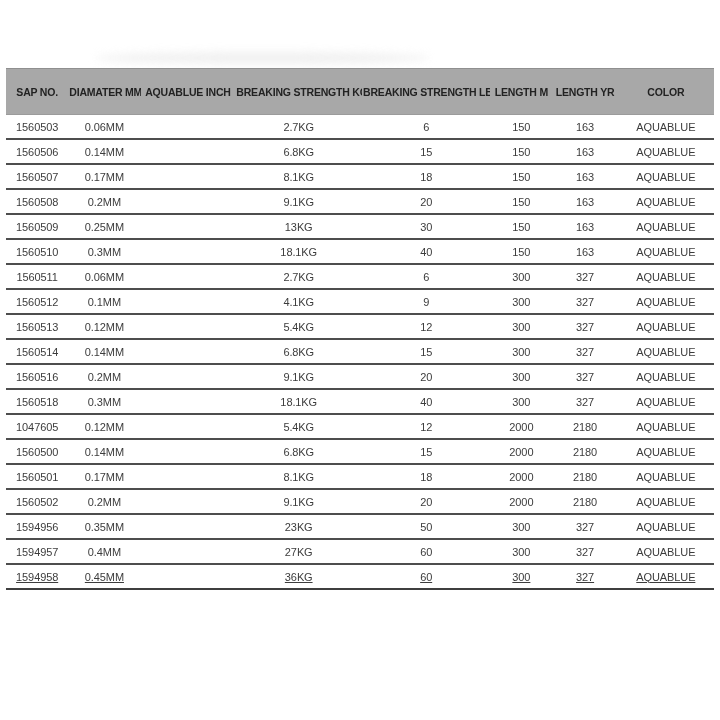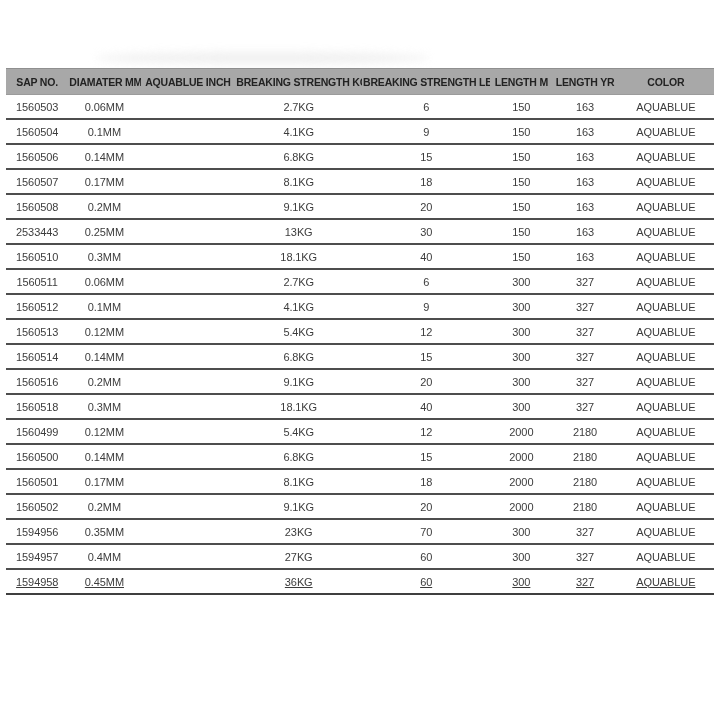--- a/index.html
+++ b/index.html
@@ -35,21 +35,21 @@
   }
   thead th{
     background:var(--header-bg);
     border-top:1px solid var(--header-border);
     border-bottom:1px solid #9b9b9b;
     color:var(--header-text);
     font-size:10.5px;
     font-weight:bold;
     height:25px;
     text-align:center;
-    padding:0 1px;
+    padding:10px 1px;
     white-space:nowrap;
     overflow:hidden;
     letter-spacing:-0.2px;
   }
   tbody td{
     height:23px;
     text-align:center;
     vertical-align:middle;
     font-size:11px;
     color:var(--cell-text);
@@ -97,185 +97,175 @@
         <td>1560503</td>
         <td>0.06MM</td>
         <td></td>
         <td>2.7KG</td>
         <td>6</td>
         <td>150</td>
         <td>163</td>
         <td>AQUABLUE</td>
       </tr>
       <tr>
-        <td>1560504</td>
+        <td>1560506</td>
+        <td>0.14MM</td>
+        <td></td>
+        <td>6.8KG</td>
+        <td>15</td>
+        <td>150</td>
+        <td>163</td>
+        <td>AQUABLUE</td>
+      </tr>
+      <tr>
+        <td>1560507</td>
+        <td>0.17MM</td>
+        <td></td>
+        <td>8.1KG</td>
+        <td>18</td>
+        <td>150</td>
+        <td>163</td>
+        <td>AQUABLUE</td>
+      </tr>
+      <tr>
+        <td>1560508</td>
+        <td>0.2MM</td>
+        <td></td>
+        <td>9.1KG</td>
+        <td>20</td>
+        <td>150</td>
+        <td>163</td>
+        <td>AQUABLUE</td>
+      </tr>
+      <tr>
+        <td>1560509</td>
+        <td>0.25MM</td>
+        <td></td>
+        <td>13KG</td>
+        <td>30</td>
+        <td>150</td>
+        <td>163</td>
+        <td>AQUABLUE</td>
+      </tr>
+      <tr>
+        <td>1560510</td>
+        <td>0.3MM</td>
+        <td></td>
+        <td>18.1KG</td>
+        <td>40</td>
+        <td>150</td>
+        <td>163</td>
+        <td>AQUABLUE</td>
+      </tr>
+      <tr>
+        <td>1560511</td>
+        <td>0.06MM</td>
+        <td></td>
+        <td>2.7KG</td>
+        <td>6</td>
+        <td>300</td>
+        <td>327</td>
+        <td>AQUABLUE</td>
+      </tr>
+      <tr>
+        <td>1560512</td>
         <td>0.1MM</td>
         <td></td>
         <td>4.1KG</td>
         <td>9</td>
-        <td>150</td>
-        <td>163</td>
-        <td>AQUABLUE</td>
-      </tr>
-      <tr>
-        <td>1560506</td>
+        <td>300</td>
+        <td>327</td>
+        <td>AQUABLUE</td>
+      </tr>
+      <tr>
+        <td>1560513</td>
+        <td>0.12MM</td>
+        <td></td>
+        <td>5.4KG</td>
+        <td>12</td>
+        <td>300</td>
+        <td>327</td>
+        <td>AQUABLUE</td>
+      </tr>
+      <tr>
+        <td>1560514</td>
         <td>0.14MM</td>
         <td></td>
         <td>6.8KG</td>
         <td>15</td>
-        <td>150</td>
-        <td>163</td>
-        <td>AQUABLUE</td>
-      </tr>
-      <tr>
-        <td>1560507</td>
+        <td>300</td>
+        <td>327</td>
+        <td>AQUABLUE</td>
+      </tr>
+      <tr>
+        <td>1560516</td>
+        <td>0.2MM</td>
+        <td></td>
+        <td>9.1KG</td>
+        <td>20</td>
+        <td>300</td>
+        <td>327</td>
+        <td>AQUABLUE</td>
+      </tr>
+      <tr>
+        <td>1560518</td>
+        <td>0.3MM</td>
+        <td></td>
+        <td>18.1KG</td>
+        <td>40</td>
+        <td>300</td>
+        <td>327</td>
+        <td>AQUABLUE</td>
+      </tr>
+      <tr>
+        <td>1047605</td>
+        <td>0.12MM</td>
+        <td></td>
+        <td>5.4KG</td>
+        <td>12</td>
+        <td>2000</td>
+        <td>2180</td>
+        <td>AQUABLUE</td>
+      </tr>
+      <tr>
+        <td>1560500</td>
+        <td>0.14MM</td>
+        <td></td>
+        <td>6.8KG</td>
+        <td>15</td>
+        <td>2000</td>
+        <td>2180</td>
+        <td>AQUABLUE</td>
+      </tr>
+      <tr>
+        <td>1560501</td>
         <td>0.17MM</td>
         <td></td>
         <td>8.1KG</td>
         <td>18</td>
-        <td>150</td>
-        <td>163</td>
-        <td>AQUABLUE</td>
-      </tr>
-      <tr>
-        <td>1560508</td>
+        <td>2000</td>
+        <td>2180</td>
+        <td>AQUABLUE</td>
+      </tr>
+      <tr>
+        <td>1560502</td>
         <td>0.2MM</td>
         <td></td>
         <td>9.1KG</td>
         <td>20</td>
-        <td>150</td>
-        <td>163</td>
-        <td>AQUABLUE</td>
-      </tr>
-      <tr>
-        <td>2533443</td>
-        <td>0.25MM</td>
-        <td></td>
-        <td>13KG</td>
-        <td>30</td>
-        <td>150</td>
-        <td>163</td>
-        <td>AQUABLUE</td>
-      </tr>
-      <tr>
-        <td>1560510</td>
-        <td>0.3MM</td>
-        <td></td>
-        <td>18.1KG</td>
-        <td>40</td>
-        <td>150</td>
-        <td>163</td>
-        <td>AQUABLUE</td>
-      </tr>
-      <tr>
-        <td>1560511</td>
-        <td>0.06MM</td>
-        <td></td>
-        <td>2.7KG</td>
-        <td>6</td>
-        <td>300</td>
-        <td>327</td>
-        <td>AQUABLUE</td>
-      </tr>
-      <tr>
-        <td>1560512</td>
-        <td>0.1MM</td>
-        <td></td>
-        <td>4.1KG</td>
-        <td>9</td>
-        <td>300</td>
-        <td>327</td>
-        <td>AQUABLUE</td>
-      </tr>
-      <tr>
-        <td>1560513</td>
-        <td>0.12MM</td>
-        <td></td>
-        <td>5.4KG</td>
-        <td>12</td>
-        <td>300</td>
-        <td>327</td>
-        <td>AQUABLUE</td>
-      </tr>
-      <tr>
-        <td>1560514</td>
-        <td>0.14MM</td>
-        <td></td>
-        <td>6.8KG</td>
-        <td>15</td>
-        <td>300</td>
-        <td>327</td>
-        <td>AQUABLUE</td>
-      </tr>
-      <tr>
-        <td>1560516</td>
-        <td>0.2MM</td>
-        <td></td>
-        <td>9.1KG</td>
-        <td>20</td>
-        <td>300</td>
-        <td>327</td>
-        <td>AQUABLUE</td>
-      </tr>
-      <tr>
-        <td>1560518</td>
-        <td>0.3MM</td>
-        <td></td>
-        <td>18.1KG</td>
-        <td>40</td>
-        <td>300</td>
-        <td>327</td>
-        <td>AQUABLUE</td>
-      </tr>
-      <tr>
-        <td>1560499</td>
-        <td>0.12MM</td>
-        <td></td>
-        <td>5.4KG</td>
-        <td>12</td>
-        <td>2000</td>
-        <td>2180</td>
-        <td>AQUABLUE</td>
-      </tr>
-      <tr>
-        <td>1560500</td>
-        <td>0.14MM</td>
-        <td></td>
-        <td>6.8KG</td>
-        <td>15</td>
-        <td>2000</td>
-        <td>2180</td>
-        <td>AQUABLUE</td>
-      </tr>
-      <tr>
-        <td>1560501</td>
-        <td>0.17MM</td>
-        <td></td>
-        <td>8.1KG</td>
-        <td>18</td>
-        <td>2000</td>
-        <td>2180</td>
-        <td>AQUABLUE</td>
-      </tr>
-      <tr>
-        <td>1560502</td>
-        <td>0.2MM</td>
-        <td></td>
-        <td>9.1KG</td>
-        <td>20</td>
         <td>2000</td>
         <td>2180</td>
         <td>AQUABLUE</td>
       </tr>
       <tr>
         <td>1594956</td>
         <td>0.35MM</td>
         <td></td>
         <td>23KG</td>
-        <td>70</td>
+        <td>50</td>
         <td>300</td>
         <td>327</td>
         <td>AQUABLUE</td>
       </tr>
       <tr>
         <td>1594957</td>
         <td>0.4MM</td>
         <td></td>
         <td>27KG</td>
         <td>60</td>

